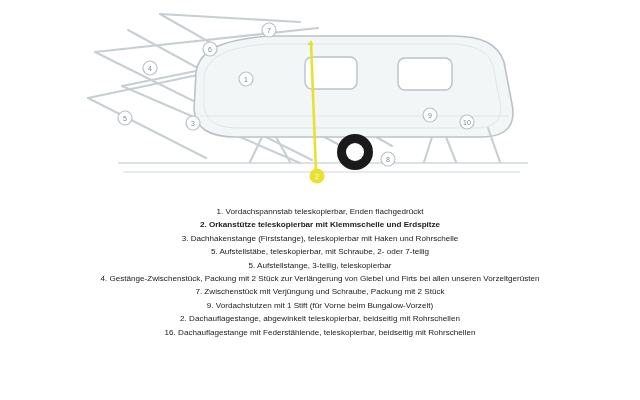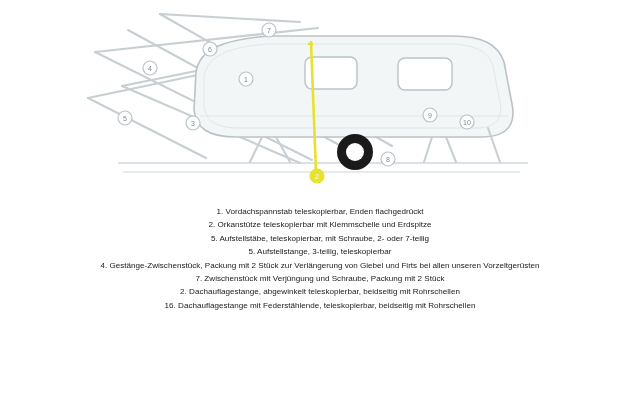--- a/index.html
+++ b/index.html
@@ -35,21 +35,21 @@
     box-sizing: border-box;
     text-align: center;
   }
   .legend-item {
     font-size: 8.1px;
     line-height: 13.4px;
     color: #1a1a1a;
     white-space: nowrap;
   }
   .legend-item.bold {
-    font-weight: normal;
+    font-weight: bold;
   }
 </style>
 </head>
 <body>
 
 <div class="page">
 
   <div class="diagram">
     <svg viewBox="0 0 640 205" width="640" height="205" xmlns="http://www.w3.org/2000/svg">
 
@@ -141,21 +141,23 @@
             <text x="317" y="178.6" fill="#ffffff">2</text>
           </g>
       </g>
 
     </svg>
   </div>
 
   <div class="legend">
     <div class="legend-item">1. Vordachspannstab teleskopierbar, Enden flachgedrückt</div>
     <div class="legend-item bold">2. Orkanstütze teleskopierbar mit Klemmschelle und Erdspitze</div>
+    <div class="legend-item">3. Dachhakenstange (Firststange), teleskopierbar mit Haken und Rohrschelle</div>
     <div class="legend-item">5. Aufstellstäbe, teleskopierbar, mit Schraube, 2- oder 7-teilig</div>
     <div class="legend-item">5. Aufstellstange, 3-teilig, teleskopierbar</div>
     <div class="legend-item">4. Gestänge-Zwischenstück, Packung mit 2 Stück zur Verlängerung von Giebel und Firts bei allen unseren Vorzeltgerüsten</div>
     <div class="legend-item">7. Zwischenstück mit Verjüngung und Schraube, Packung mit 2 Stück</div>
+    <div class="legend-item">9. Vordachstutzen mit 1 Stift (für Vorne beim Bungalow-Vorzelt)</div>
     <div class="legend-item">2. Dachauflagestange, abgewinkelt teleskopierbar, beidseitig mit Rohrschellen</div>
     <div class="legend-item">16. Dachauflagestange mit Federstählende, teleskopierbar, beidseitig mit Rohrschellen</div>
   </div>
 
 </div>
 
 </body></html>

